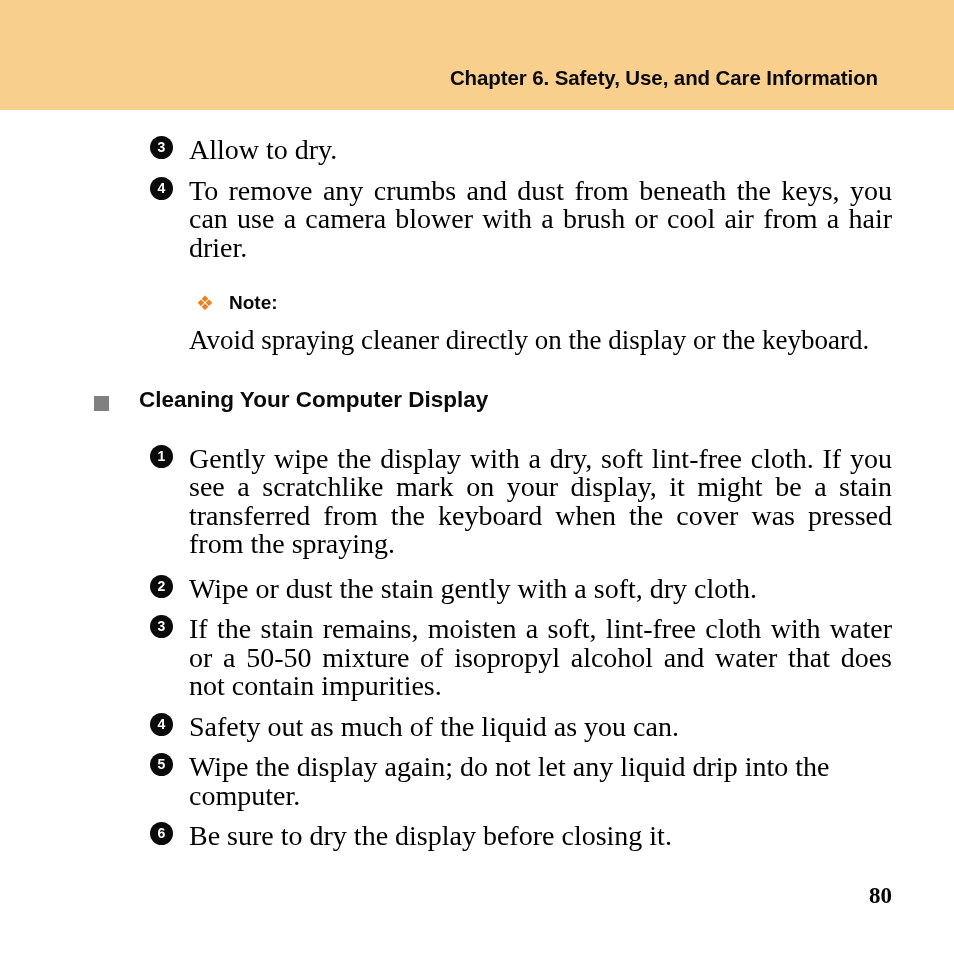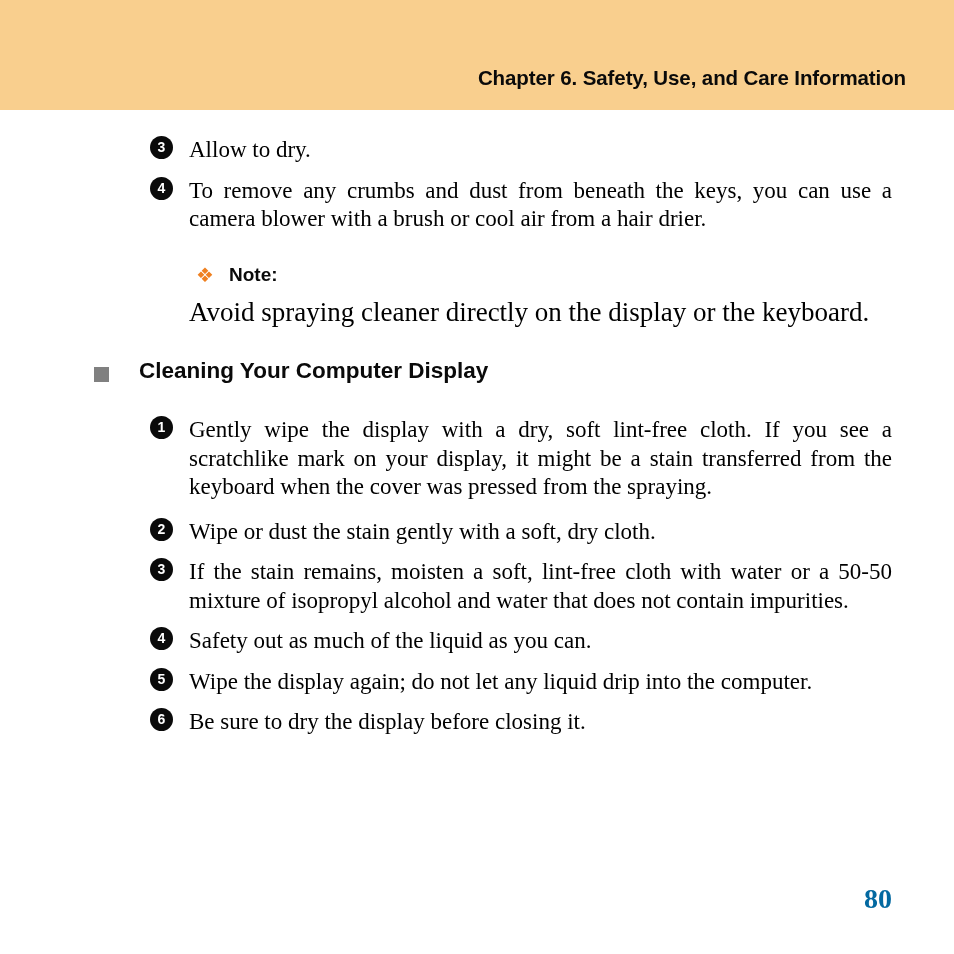--- a/index.html
+++ b/index.html
@@ -20,21 +20,21 @@
   .header-band {
     position: absolute;
     top: 0;
     left: 0;
     width: 954px;
     height: 110px;
     background: #f9cf8e;
   }
   .header-title {
     position: absolute;
-    right: 48px;
+    right: 76px;
     top: 66px;
     font-family: "Liberation Sans", "DejaVu Sans", sans-serif;
     font-weight: bold;
     font-size: 20.5px;
     letter-spacing: -0.1px;
     color: #0a0a0a;
     white-space: nowrap;
   }
 
   
@@ -65,21 +65,21 @@
     font-family: "Liberation Sans", "DejaVu Sans", sans-serif;
     font-size: 14px;
     font-weight: bold;
     line-height: 23px;
     text-align: center;
     box-sizing: border-box;
   }
   .oitem-text {
     margin-left: 189px;
     margin-right: 62px;
-    font-size: 23px;
+    font-size: 28px;
     line-height: 28.5px;
     text-align: justify;
     text-justify: inter-word;
   }
   .oitem-text.nojust {
     text-align: left;
   }
 
   
   .note-block {
@@ -139,24 +139,24 @@
     line-height: 30px;
     color: #0a0a0a;
     white-space: nowrap;
   }
 
   
   .page-number {
     position: absolute;
     right: 62px;
     top: 883px;
-    font-size: 28px;
+    font-size: 23px;
     font-weight: bold;
     font-family: "Liberation Serif", "DejaVu Serif", serif;
-    color: #0369a1;
+    color: #000000;
   }
 
   .sp-8  { height: 8px;  }
   .sp-12 { height: 12px; }
   .sp-16 { height: 16px; }
   .sp-26 { height: 26px; }
   .sp-28 { height: 28px; }
   .sp-30 { height: 30px; }
 </style>
 </head>

